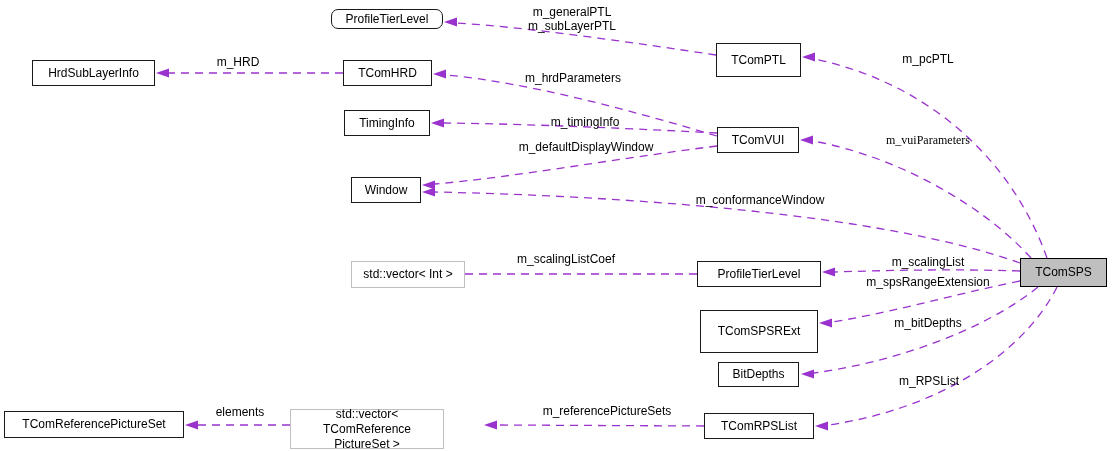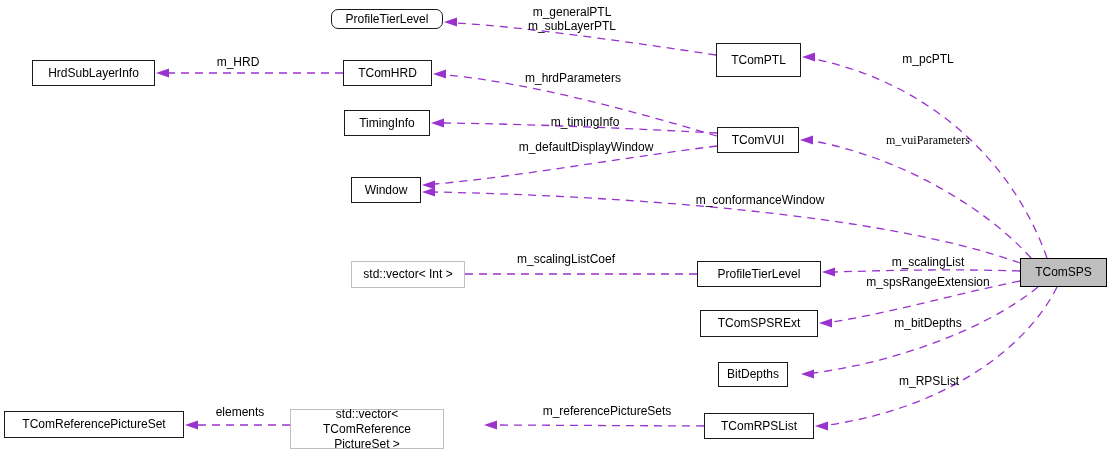--- a/index.html
+++ b/index.html
@@ -106,22 +106,22 @@
       <div class="node" style="left: 331px; top: 9px; width: 112px; height: 20px; border-radius: 7px;">ProfileTierLevel</div>
       <div class="node" style="left: 32px; top: 60px; width: 123px; height: 26px;">HrdSubLayerInfo</div>
       <div class="node" style="left: 343px; top: 60px; width: 89px; height: 26px;">TComHRD</div>
       <div class="node" style="left: 344px; top: 110px; width: 86px; height: 26px;">TimingInfo</div>
       <div class="node" style="left: 716px; top: 43px; width: 85px; height: 34px;">TComPTL</div>
       <div class="node" style="left: 717px; top: 127px; width: 82px; height: 26px;">TComVUI</div>
       <div class="node" style="left: 351px; top: 177px; width: 70px; height: 26px;">Window</div>
       <div class="node template" style="left: 323px; top: 261px; width: 114px; height: 27px; margin-left: 28px;">std::vector&lt; Int &gt;</div>
       <div class="node" style="left: 697px; top: 261px; width: 124px; height: 26px;">ProfileTierLevel</div>
       <div class="node main" style="left: 1020px; top: 258px; width: 87px; height: 29px;">TComSPS</div>
-      <div class="node" style="left: 700px; top: 310px; width: 118px; height: 27px;">TComSPSRExt</div>
-      <div class="node" style="left: 718px; top: 362px; width: 70px; height: 25px;">BitDepths</div>
+      <div class="node" style="left: 700px; top: 310px; width: 118px; height: 43px;">TComSPSRExt</div>
+      <div class="node" style="left: 718px; top: 362px; width: 81px; height: 25px;">BitDepths</div>
       <div class="node" style="left: 704px; top: 413px; width: 110px; height: 26px;">TComRPSList</div>
       <div class="node" style="left: 4px; top: 411px; width: 180px; height: 27px;">TComReferencePictureSet</div>
       <div class="node template" style="left: 290px; top: 409px; width: 154px; height: 40px;">std::vector&lt; TComReference
 PictureSet &gt;</div>
     </div>
   <div>
       <div class="edge-label" style="left: 572px; top: 5px;">m_generalPTL
 m_subLayerPTL</div>
       <div class="edge-label" style="left: 238px; top: 55px;">m_HRD</div>
       <div class="edge-label" style="left: 573px; top: 71px;">m_hrdParameters</div>

